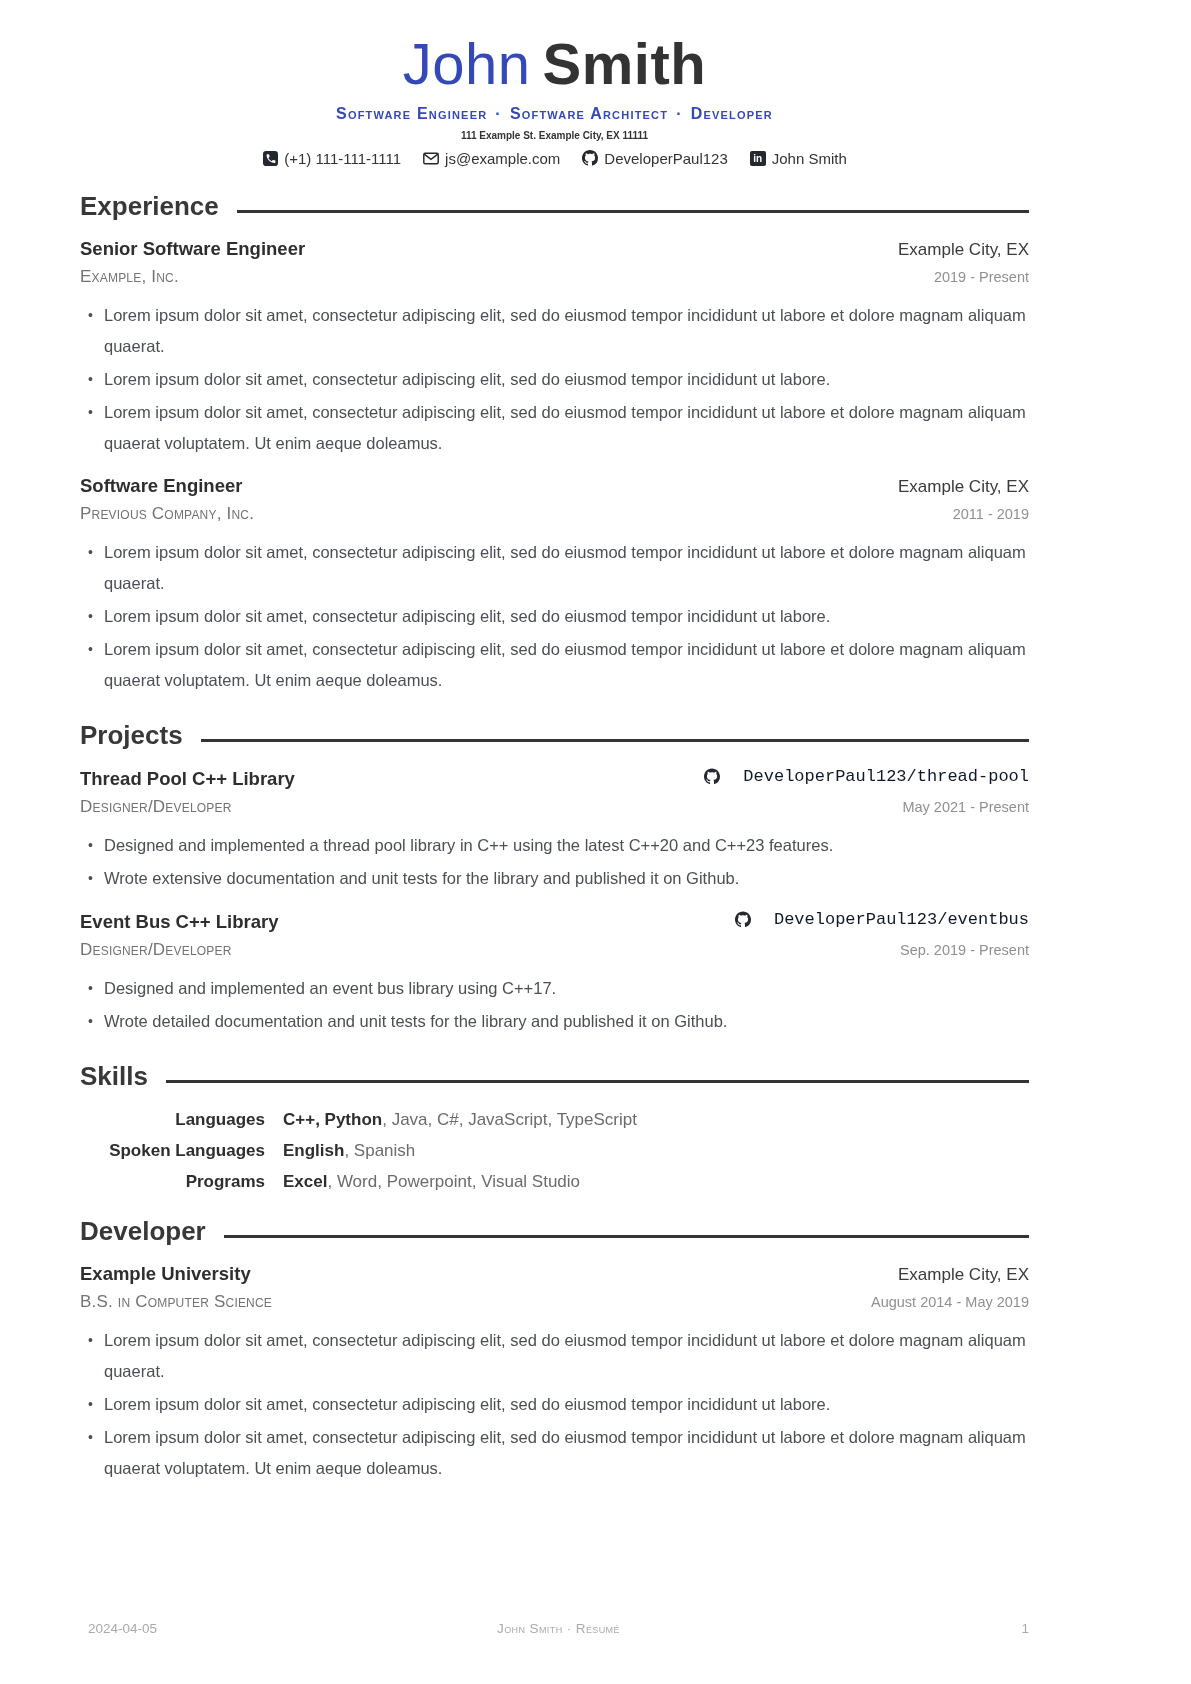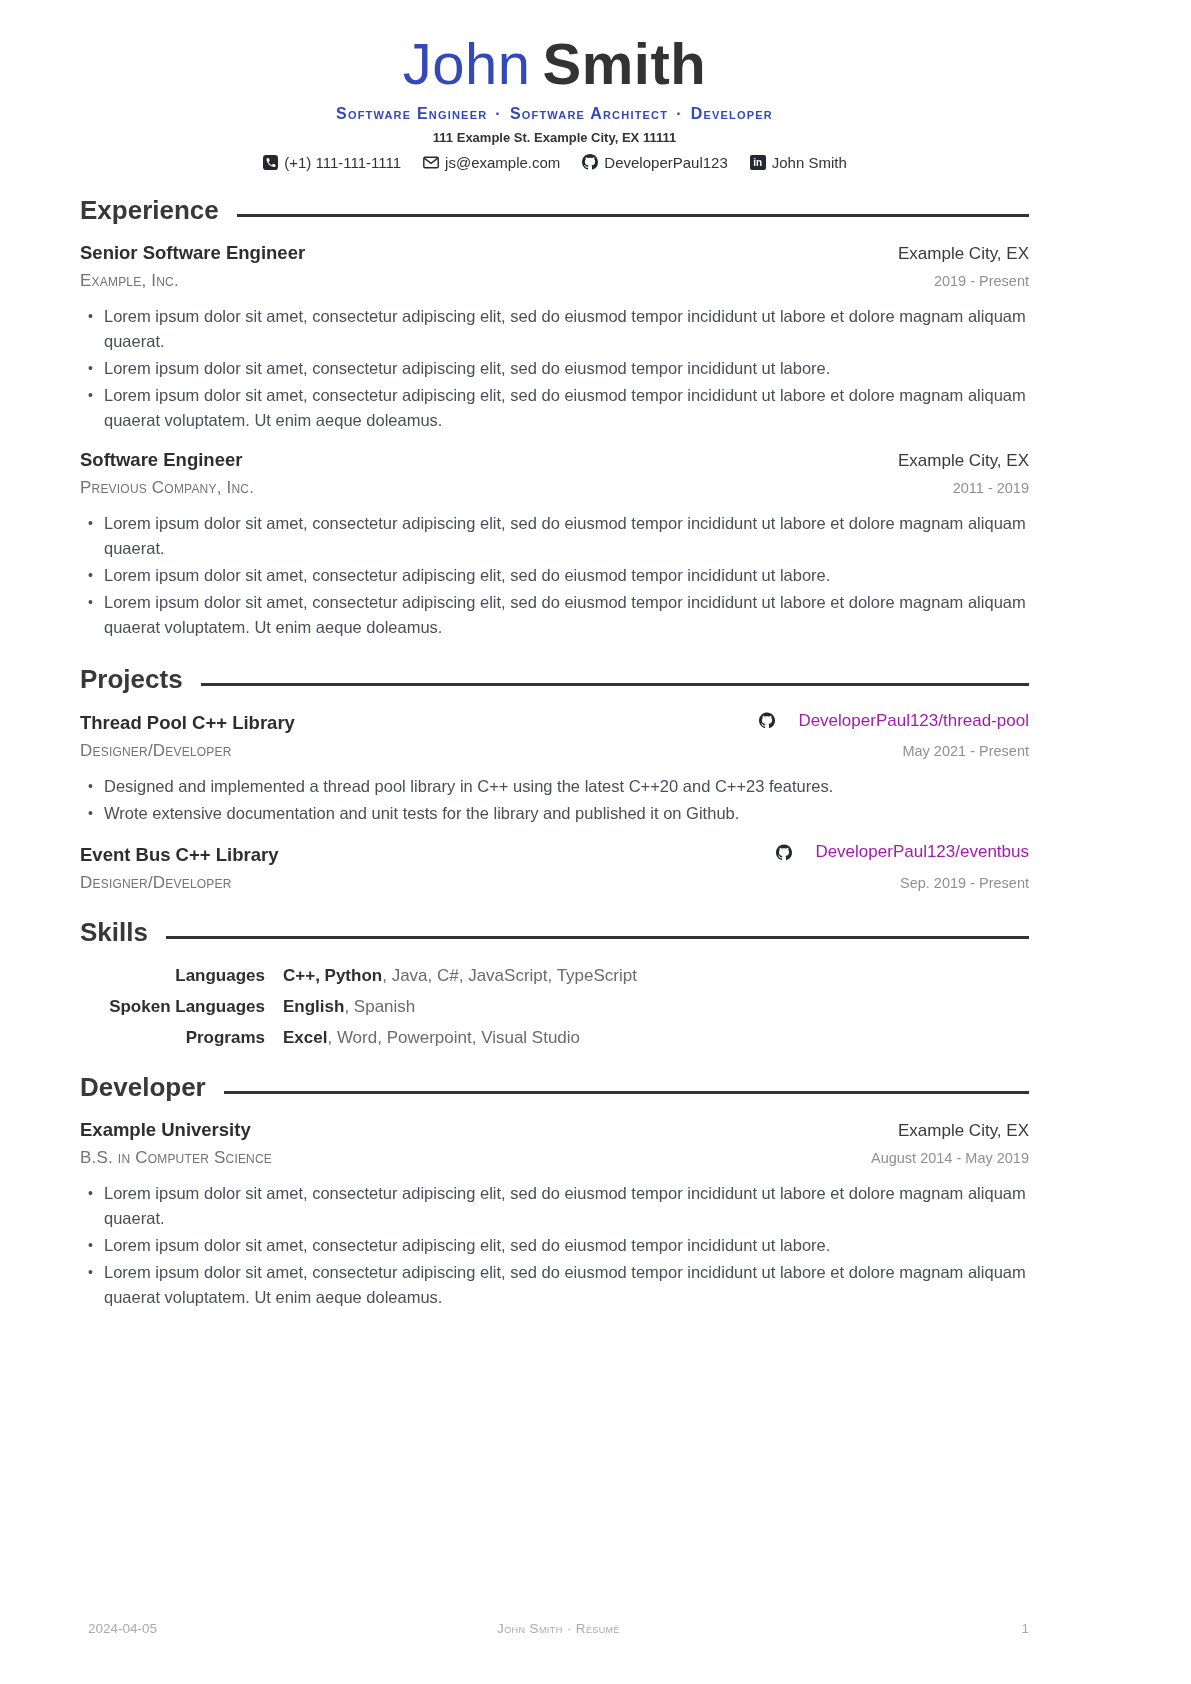--- a/index.html
+++ b/index.html
@@ -15,21 +15,21 @@
   
   .hdr { text-align: center; }
   .name { font-size: 58px; line-height: 1.05; letter-spacing: 0.5px; }
   .name .first { color: #3448b8; font-weight: 200; }
   .name .last  { color: #333333; font-weight: 700; margin-left: 12px; }
   .tagline {
     margin-top: 10px; font-size: 16px; color: #3448b8;
     font-variant: small-caps; letter-spacing: 1.2px; font-weight: 600;
   }
   .tagline .sep { margin: 0 8px; font-weight: 700; }
-  .address { margin-top: 7px; font-size: 13px; font-weight: 700; color: #333333; }
+  .address { margin-top: 7px; font-size: 10px; font-weight: 700; color: #333333; }
   .contacts {
     margin-top: 9px; font-size: 15px; color: #333333;
     display: flex; justify-content: center; align-items: center; gap: 22px;
   }
   .contact { display: inline-flex; align-items: center; gap: 6px; }
   .cicon { display: inline-flex; width: 16px; height: 16px; align-items: center; justify-content: center; }
   .cicon svg { display: block; }
   .in-badge {
     width: 29px; height: 15px; background: #24292f; color: #fff; border-radius: 2px;
     font-size: 10px; font-weight: 700; display: inline-flex; align-items: center; justify-content: center;
@@ -41,26 +41,26 @@
   .sec-head h2 { font-size: 26px; font-weight: 700; color: #383838; white-space: nowrap; }
   .sec-rule { flex: 1; height: 3px; background: #343434; margin-left: 18px; margin-top: 10px; }
 
   .entry { margin-top: 16px; }
   .row { display: flex; justify-content: space-between; align-items: baseline; }
   .role { font-size: 18.5px; font-weight: 700; color: #2e2e2e; }
   .loc  { font-size: 17px; color: #3a3a3a; }
   .subrow { margin-top: 7px; }
   .org { font-variant: small-caps; font-size: 17px; color: #737373; letter-spacing: 0.2px; }
   .dates { font-size: 14.5px; color: #909090; }
-  .repo { display: inline-flex; align-items: center; gap: 23px; font-size: 17px; color: #a21caf; }
+  .repo { display: inline-flex; align-items: center; gap: 23px; font-size: 17px; color: #0f172a; font-family: Liberation Mono, monospace; }
   .repo svg { display: block; }
 
   ul.bullets { margin-top: 13px; list-style: none; }
   ul.bullets li {
-    position: relative; padding-left: 24px; font-size: 16.5px; line-height: 25px;
+    position: relative; padding-left: 24px; font-size: 16.5px; line-height: 31px;
     color: #4b4f55; margin-bottom: 2px;
   }
   ul.bullets li::before {
     content: "•"; position: absolute; left: 8px; top: 0;
     color: #4b4f55; font-size: 14px;
   }
 
   
   .skills-grid { margin-top: 18px; display: grid; grid-template-columns: 185px 1fr; column-gap: 18px; row-gap: 11px; }
   .skill-label { text-align: right; font-weight: 700; font-size: 17px; color: #2e2e2e; }
@@ -201,20 +201,24 @@
                 <path fill="#24292f" d="M8 0C3.58 0 0 3.58 0 8c0 3.54 2.29 6.53 5.47 7.59.4.07.55-.17.55-.38 0-.19-.01-.82-.01-1.49-2.01.37-2.53-.49-2.69-.94-.09-.23-.48-.94-.82-1.13-.28-.15-.68-.52-.01-.53.63-.01 1.08.58 1.23.82.72 1.21 1.87.87 2.33.66.07-.52.28-.87.51-1.07-1.78-.2-3.64-.89-3.64-3.95 0-.87.31-1.59.82-2.15-.08-.2-.36-1.02.08-2.12 0 0 .67-.21 2.2.82.64-.18 1.32-.27 2-.27s1.36.09 2 .27c1.53-1.04 2.2-.82 2.2-.82.44 1.1.16 1.92.08 2.12.51.56.82 1.27.82 2.15 0 3.07-1.87 3.75-3.65 3.95.29.25.54.73.54 1.48 0 1.07-.01 1.93-.01 2.2 0 .21.15.46.55.38A8.01 8.01 0 0 0 16 8c0-4.42-3.58-8-8-8z"></path>
               </svg>
           </span>
           <span>DeveloperPaul123/eventbus</span>
         </span>
       </div>
       <div class="row subrow">
         <span class="org">Designer/Developer</span>
         <span class="dates">Sep. 2019 - Present</span>
       </div>
+      <ul class="bullets">
+          <li>Designed and implemented an event bus library using C++17.</li>
+          <li>Wrote detailed documentation and unit tests for the library and published it on Github.</li>
+        </ul>
     </div>
   </div>
 
   <div class="section">
     <div class="sec-head">
       <h2>Skills</h2>
       <div class="sec-rule"></div>
     </div>
     <div class="skills-grid">
       <div class="skill-label">Languages</div>

